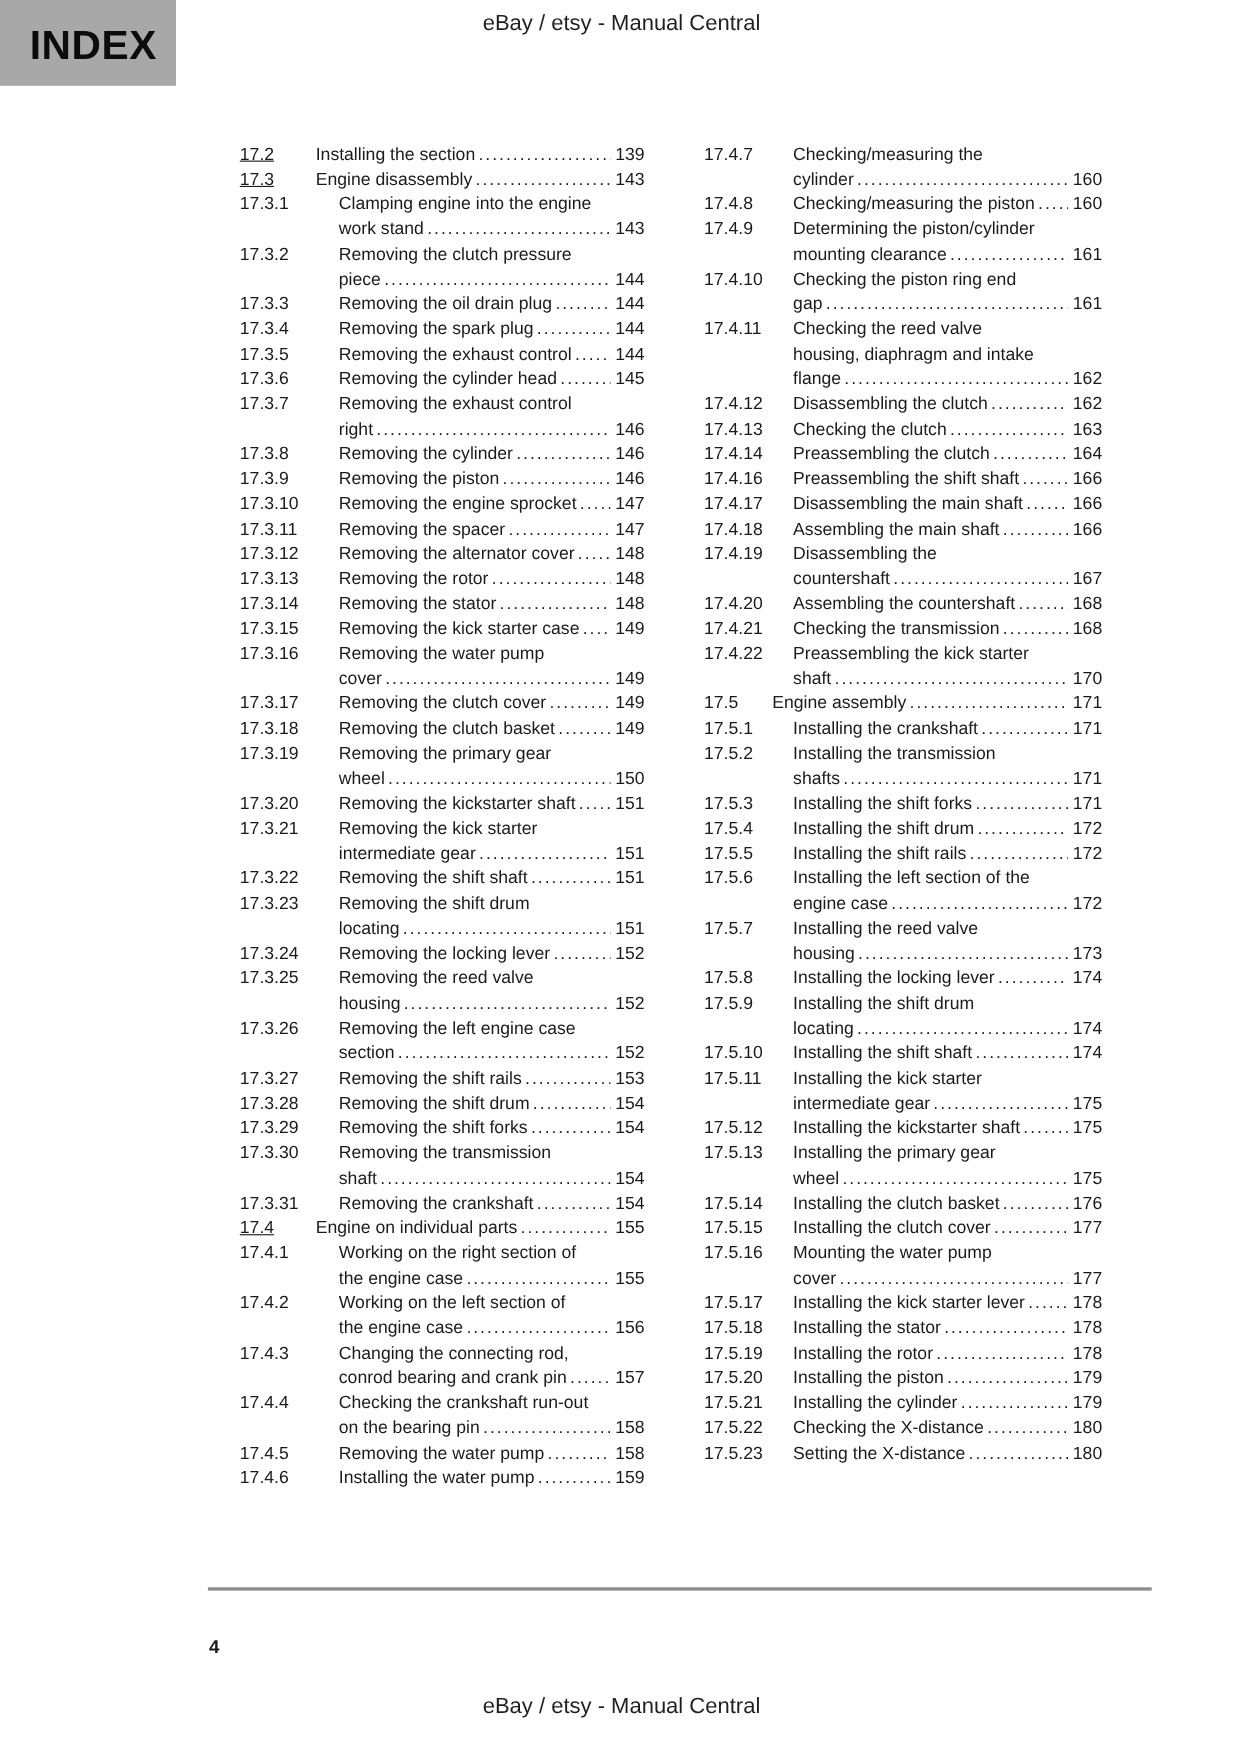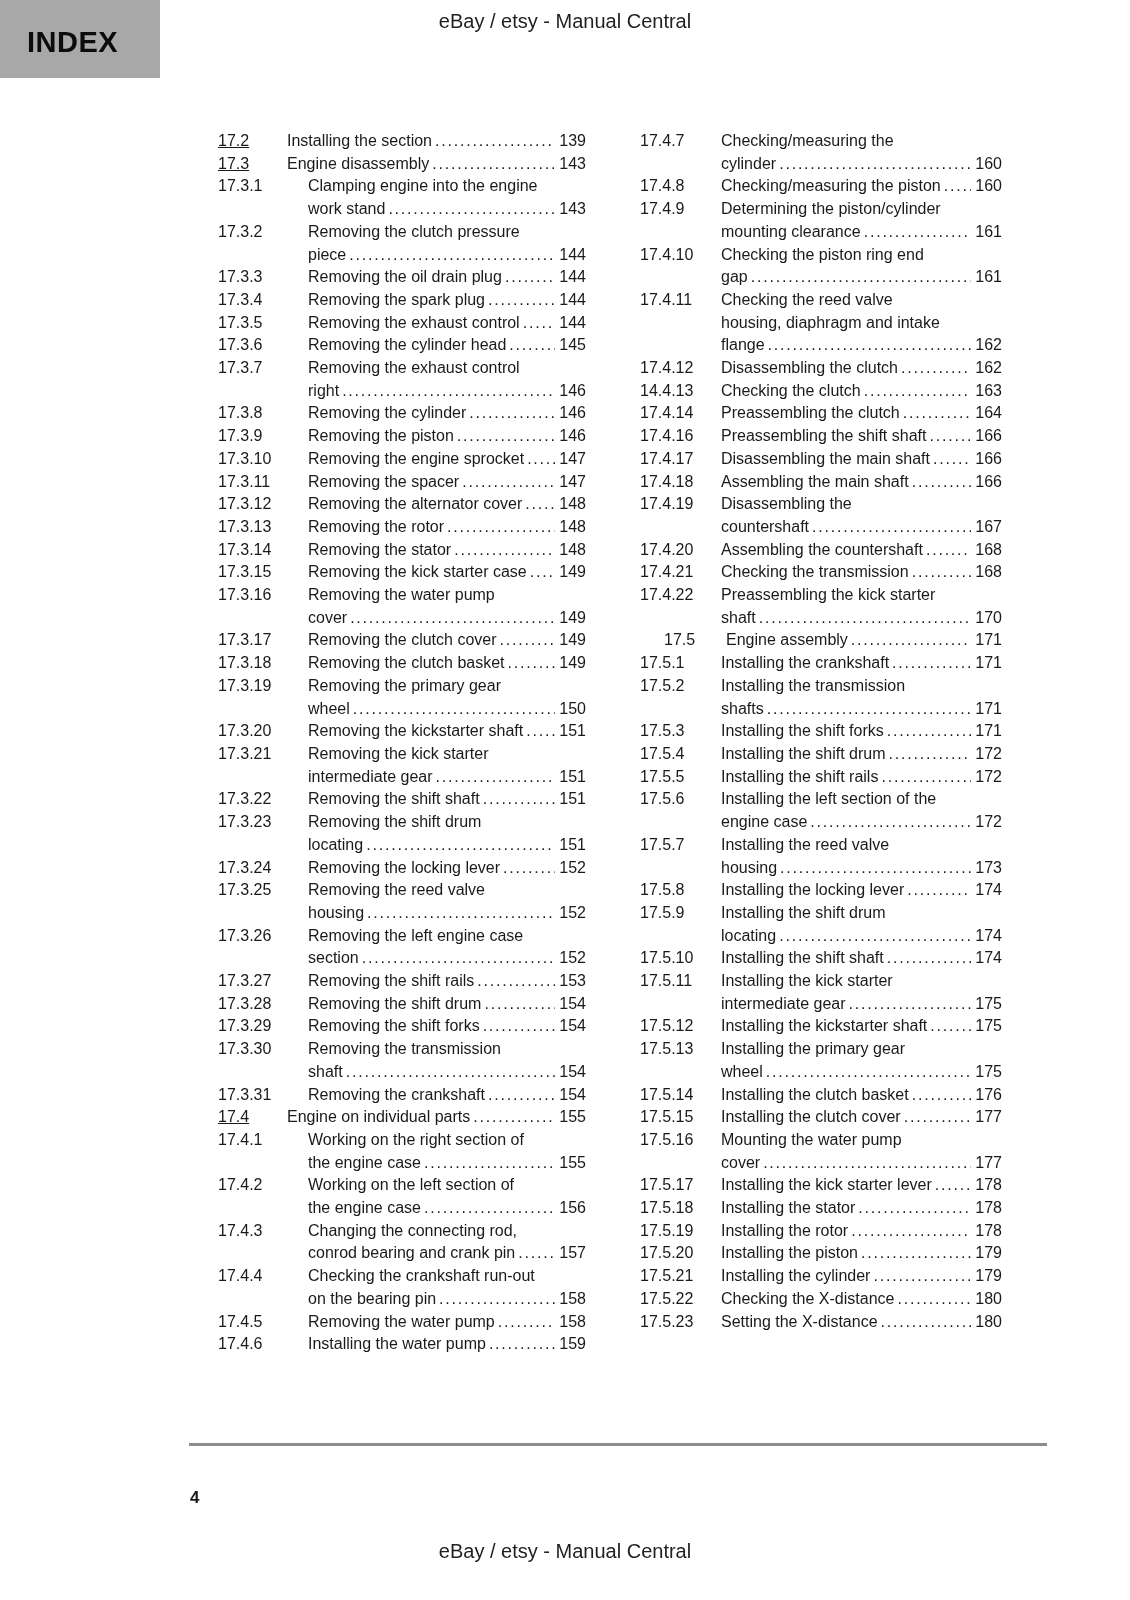--- a/index.html
+++ b/index.html
@@ -8,21 +8,21 @@
     font-family: "Liberation Sans", sans-serif;
     color: var(--text, #1a1a1a);
   }
   .page { position: absolute; inset: 0; background: #ffffff; }
 
   .index-tab {
     position: absolute; left: 0; top: 0; width: 160px; height: 78px;
     background: var(--index-tab-bg, #a8a8a8);
     display: flex; align-items: center; box-sizing: border-box;
     padding-left: 27px; padding-top: 6px;
-    font-weight: bold; font-size: 29px; letter-spacing: 0.5px; color: #0c0c0c; text-align: right;
+    font-weight: bold; font-size: 37px; letter-spacing: 0.5px; color: #0c0c0c; text-align: right;
   }
 
   .header-title {
     position: absolute; top: 10px; left: 0; width: 1130px;
     text-align: center; font-size: 20px; color: #1f1f1f;
   }
 
   .footer-title {
     position: absolute; top: 1540px; left: 0; width: 1130px;
     text-align: center; font-size: 20px; color: #1f1f1f;
@@ -42,21 +42,21 @@
     position: absolute; top: 130px;
     font-size: 16px; line-height: 22.7px;
   }
   .col-left  { left: 218px; width: 368px; }
   .col-right { left: 640px; width: 362px; }
 
   .row { display: flex; }
   .num { flex: none; }
   .col-left  .lvl2 .num { width: 69px; text-decoration: underline; }
   .col-left  .lvl3 .num { width: 90px; }
-  .col-right .lvl2 .num { width: 62px; margin-left: 24px; }
+  .col-right .lvl2 .num { width: 62px; }
   .col-right .lvl3 .num { width: 81px; }
 
   .body { flex: 1; min-width: 0; }
   .tline { white-space: nowrap; }
   .tline.last { display: flex; }
   .tline.last .txt { flex: none; }
   .dots { flex: 1; overflow: hidden; white-space: nowrap; margin: 0 3px 0 3px; }
   .dots::after {
     content: "....................................................................................";
     letter-spacing: 1.8px;
@@ -550,21 +550,21 @@
         <div class="num">17.4.12</div>
         <div class="body">
           <div class="tline last">
             <span class="txt">Disassembling the clutch</span>
             <span class="dots"></span>
             <span class="pg">162</span>
           </div>
         </div>
       </div>
       <div class="row lvl3">
-        <div class="num">14.4.13</div>
+        <div class="num">17.4.13</div>
         <div class="body">
           <div class="tline last">
             <span class="txt">Checking the clutch</span>
             <span class="dots"></span>
             <span class="pg">163</span>
           </div>
         </div>
       </div>
       <div class="row lvl3">
         <div class="num">17.4.14</div>

